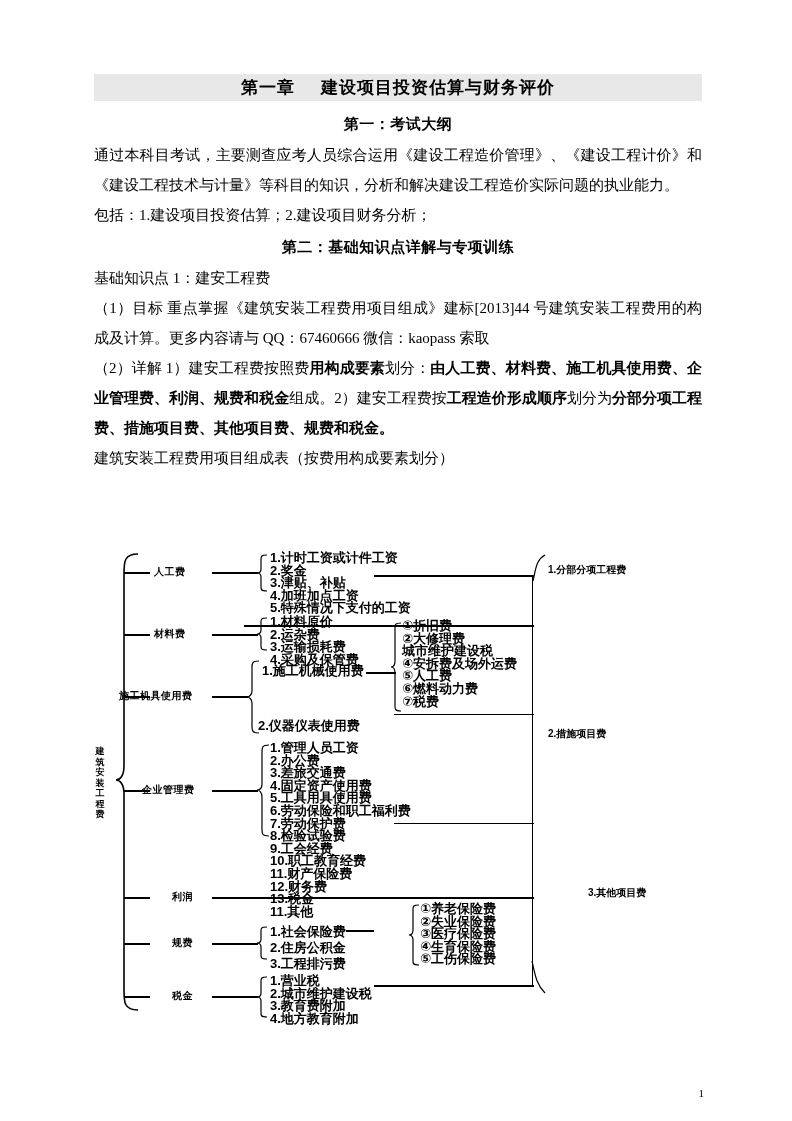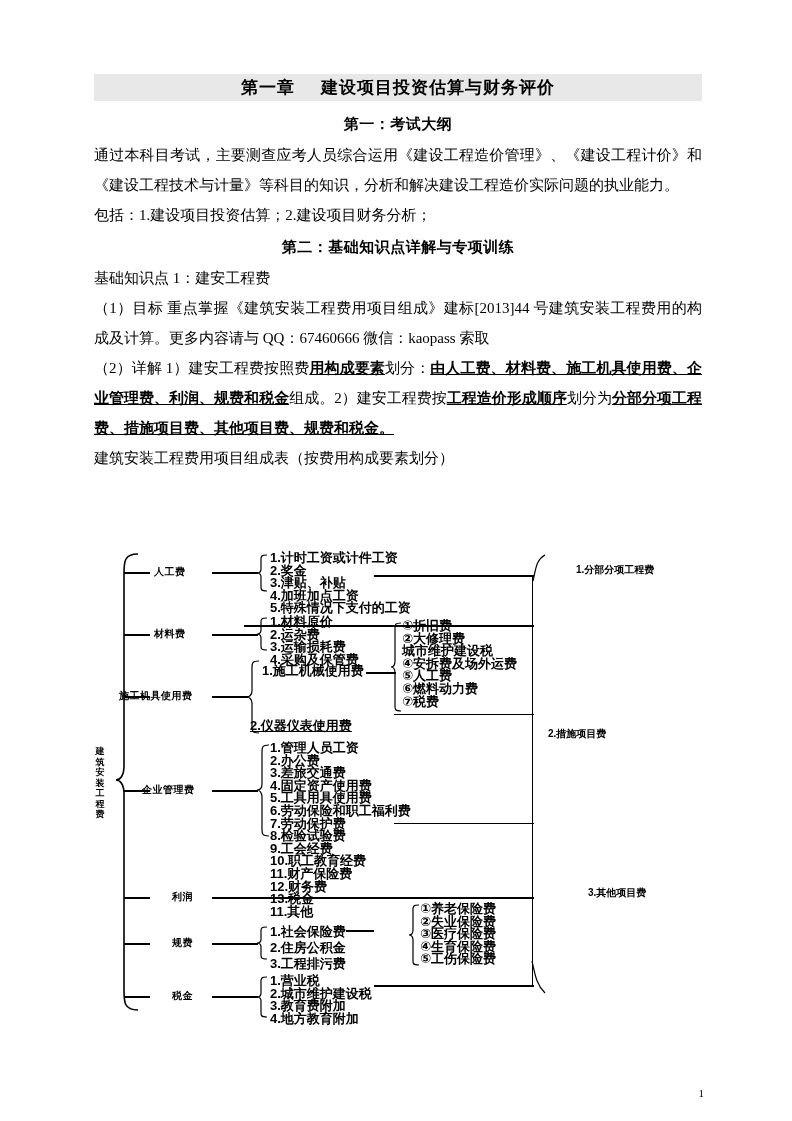--- a/index.html
+++ b/index.html
@@ -12,21 +12,21 @@
 
   
   .doc{position:absolute;left:94px;top:74px;width:608px;}
   h1.title{
     font-size:17px;font-weight:bold;text-align:center;margin:0 0 14px 0;
     letter-spacing:1px;background:#e8e8e8;padding:2px 16px;
   }
   h1.title .gap{display:inline-block;width:26px;}
   .h2{font-size:15px;font-weight:bold;margin:8px 0 6px 0;letter-spacing:0.5px;text-align:center;}
   p.para{font-size:15px;line-height:30px;margin:0;text-align:justify;}
-  .bu{font-weight:bold;text-decoration:underline;margin-top:40px;}
+  .bu{font-weight:bold;margin-top:40px;}
 
   
   .diagram{position:absolute;left:94px;top:548px;width:608px;height:500px;}
   .vlabel{
     position:absolute;font-size:9px;line-height:10.5px;width:12px;
     text-align:center;font-family:"Liberation Sans","DejaVu Sans",sans-serif;
     font-weight:bold;letter-spacing:0px;
   }
   .node{
     position:absolute;font-size:10px;white-space:nowrap;
@@ -134,21 +134,21 @@
     <div class="sub" style="left:176px;top:68px;">
       <div>1.材料原价</div>
       <div>2.运杂费</div>
       <div>3.运输损耗费</div>
       <div>4.采购及保管费</div>
     </div>
 
     <div class="sub" style="left:168px;top:117px;">
       <div>1.施工机械使用费</div>
     </div>
-    <div class="sub" style="left:156px;top:172px;text-decoration:underline;">
+    <div class="sub" style="left:164px;top:172px;">
       <div>2.仪器仪表使用费</div>
     </div>
 
     <div class="hline" style="left:272px;top:124px;width:30px;"></div>
 
     <svg class="brace" style="left:296px;top:74px;" width="12" height="90" viewBox="0 0 12 90">
       <path d="M11 1 C4 1 5 3 5 9 L5 39 C5 44 3 45 1 45 C3 45 5 46 5 51 L5 81 C5 87 4 89 11 89" fill="none" stroke="#000" stroke-width="1.2"></path>
     </svg>
     <div class="sub" style="left:308px;top:72px;">
       <div>①折旧费</div>
@@ -209,19 +209,19 @@
     <div class="hthin" style="left:300px;top:275px;width:140px;"></div>
     <div class="hline" style="left:280px;top:437px;width:160px;"></div>
 
     <svg class="brace" style="left:436px;top:6px;" width="16" height="28" viewBox="0 0 16 28">
       <path d="M15 1 C6 6 6 14 3 27" fill="none" stroke="#000" stroke-width="1.2"></path>
     </svg>
     <svg class="brace" style="left:436px;top:412px;" width="16" height="34" viewBox="0 0 16 34">
       <path d="M2 1 C5 14 6 24 15 33" fill="none" stroke="#000" stroke-width="1.2"></path>
     </svg>
 
-    <div class="rlabel" style="left:454px;top:15px;margin-left:28px;">1.分部分项工程费</div>
+    <div class="rlabel" style="left:454px;top:15px;">1.分部分项工程费</div>
     <div class="rlabel" style="left:454px;top:179px;">2.措施项目费</div>
     <div class="rlabel" style="left:454px;top:338px;margin-left:40px;">3.其他项目费</div>
   </div>
 
   <div class="pageno">1</div>
 </div>
 
 </body></html>

